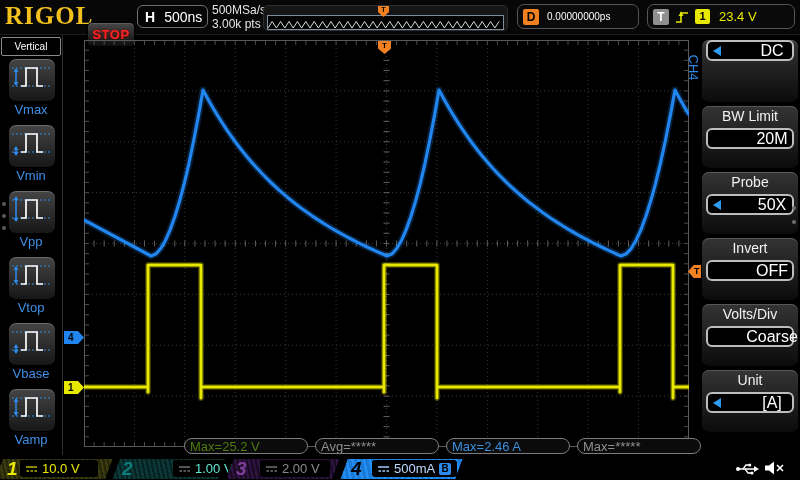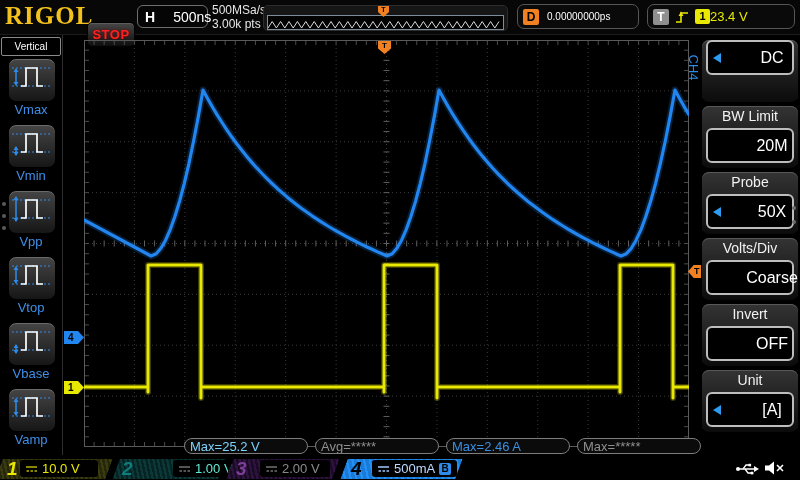--- a/index.html
+++ b/index.html
@@ -9,40 +9,40 @@
   .topbar{position:absolute;left:0;top:0;width:800px;height:34px;background:#070707;border-bottom:1px solid #1c1c1c;}
   .logo{position:absolute;left:5px;top:2px;font-family:"Liberation Serif",serif;font-weight:bold;
         font-size:25px;color:#f2c11d;letter-spacing:1px;}
   .stopbtn{position:absolute;left:87px;top:22px;width:46px;height:23px;border-radius:5px;
            background:linear-gradient(#474747,#0e0e0e);border:1px solid #020202;box-shadow:inset 0 1px 0 #5d5d5d;
            color:#ff2222;font-weight:bold;font-size:13px;text-align:center;line-height:23px;letter-spacing:.5px;
            text-shadow:0 0 3px #7a0000;}
   .hbox{position:absolute;left:137px;top:5px;width:71px;height:23px;border-radius:6px;border:1px solid #6e6e6e;
         background:#050505;display:flex;align-items:center;padding:0 7px;box-sizing:border-box;}
   .hbox .hlab{color:#fff;font-weight:bold;font-size:14px;}
-  .hbox .hval{color:#fff;font-size:14px;margin-left:18px;text-align:right;}
+  .hbox .hval{color:#fff;font-size:14px;margin-left:9px;text-align:right;}
   .rate{position:absolute;left:212px;top:3px;color:#e6e6e6;font-size:12px;line-height:14px;}
   .preview{position:absolute;left:263px;top:5px;width:243px;height:24px;border-radius:5px;background:#161616;
            border:1px solid #2d2d2d;}
   .pvinner{position:absolute;left:3px;top:9px;width:235px;height:13px;border:1px solid #7f8c99;background:#020202;}
   .pvtrig{position:absolute;left:114px;top:0px;width:11px;height:11px;background:#f08021;
           clip-path:polygon(0 0,100% 0,100% 55%,50% 100%,0 55%);color:#000;font-size:7px;font-weight:bold;
           text-align:center;line-height:8px;}
   .dbox{position:absolute;left:517px;top:4px;width:122px;height:25px;border-radius:7px;border:1px solid #565656;
         background:#0a0a0a;display:flex;align-items:center;padding:0 5px;box-sizing:border-box;}
   .dbadge{width:16px;height:16px;background:#f08021;color:#000;font-weight:bold;font-size:12px;text-align:center;
           line-height:16px;border-radius:2px;flex:0 0 auto;}
   .dval{color:#fff;font-size:10px;margin-left:8px;}
   .tbox{position:absolute;left:647px;top:4px;width:148px;height:25px;border-radius:7px;border:1px solid #565656;
         background:#0a0a0a;display:flex;align-items:center;padding:0 5px;box-sizing:border-box;}
   .tbadge{width:16px;height:16px;background:#8f8f8f;color:#fff;font-weight:bold;font-size:12px;text-align:center;
           line-height:16px;border-radius:2px;}
   .chbadge{width:15px;height:15px;background:#e8e800;color:#000;font-weight:bold;font-size:11px;text-align:center;
            line-height:15px;border-radius:2px;margin-left:5px;}
-  .tlevel{color:#e8e800;font-size:13px;}
+  .tlevel{color:#e8e800;font-size:13px;margin-left:9px;}
   .slopeicon{margin-left:5px;}
   
   .sidebar{position:absolute;left:0;top:35px;width:63px;height:420px;border-right:1px solid #2e2e2e;box-sizing:border-box;}
   .vtitle{position:absolute;left:1px;top:2px;width:58px;height:17px;border:1px solid #8a8a8a;border-radius:2px;
           color:#fff;font-size:10px;text-align:center;line-height:17px;background:#000;}
   .v-item{position:absolute;left:0;width:62px;}
   .v-btn{position:absolute;left:8px;top:0;width:46px;height:42px;border-radius:8px;
          background:linear-gradient(#454545,#161616);border:1px solid #000;box-shadow:inset 0 1px 0 #6a6a6a;}
   .v-label{position:absolute;left:0;top:44px;width:62px;text-align:center;color:#3f8fe8;font-size:13px;}
   .sdot{position:absolute;left:2px;width:4px;height:4px;border-radius:50%;background:#5a5a5a;}
@@ -53,21 +53,21 @@
          clip-path:polygon(0 0,100% 0,100% 58%,50% 100%,0 58%);font-size:8px;text-align:center;line-height:10px;}
   .m-level{left:688px;top:264px;width:15px;height:13px;background:#f08021;
            clip-path:polygon(0 50%,38% 0,100% 0,100% 100%,38% 100%);font-size:9px;line-height:13px;padding-left:6px;box-sizing:border-box;}
   .m-ch{left:64px;width:20px;height:13px;clip-path:polygon(0 0,70% 0,100% 50%,70% 100%,0 100%);
         font-size:10px;line-height:13px;padding-left:4px;box-sizing:border-box;}
   
   .rpanel{position:absolute;left:702px;top:38px;width:96px;}
   .r-item{position:relative;height:62px;margin-bottom:4px;border-radius:7px;
           background:linear-gradient(#343434,#0b0b0b);box-shadow:inset 0 1px 0 #585858,0 0 0 1px #000;}
   .r-label{color:#f2f2f2;font-size:14px;text-align:center;padding-top:2px;height:18px;}
-  .r-value{position:relative;margin:2px 4px 0 4px;height:35px;background:#000;border:2px solid #bdbdbd;border-radius:6px;
+  .r-value{position:relative;margin:2px 4px 0 4px;height:21px;background:#000;border:2px solid #bdbdbd;border-radius:6px;
            color:#fff;font-size:16px;display:flex;align-items:center;justify-content:center;box-sizing:border-box;padding-left:44px;}
   .r-arrow{position:absolute;left:5px;top:50%;transform:translateY(-50%);width:0;height:0;
            border-top:5px solid transparent;border-bottom:5px solid transparent;border-right:8px solid #2d9cf0;}
   .ch4label{position:absolute;left:680px;top:60px;color:#2d8ceb;font-size:13px;transform:rotate(90deg);}
   .pdot{position:absolute;left:792px;width:4px;height:4px;border-radius:50%;background:#6e6e6e;}
   
   .meas{position:absolute;top:438px;height:16px;background:#0b0b0b;border:1px solid #7d7d7d;border-radius:8px;
         font-size:13px;line-height:15px;padding-left:5px;box-sizing:border-box;white-space:nowrap;overflow:hidden;}
   
   .bottombar{position:absolute;left:0;top:458px;width:800px;height:22px;background:#000;}
@@ -535,43 +535,43 @@
         </div>
       </div>
     <div class="r-item">
       <div class="r-label">Probe</div>
       <div class="r-value">
           <span class="r-arrow"></span>
         <span>50X</span>
         </div>
       </div>
     <div class="r-item">
+      <div class="r-label">Invert</div>
+      <div class="r-value">
+        <span>OFF</span>
+        </div>
+      </div>
+    <div class="r-item">
       <div class="r-label">Volts/Div</div>
       <div class="r-value">
         <span>Coarse</span>
-        </div>
-      </div>
-    <div class="r-item">
-      <div class="r-label">Invert</div>
-      <div class="r-value">
-        <span>OFF</span>
         </div>
       </div>
     <div class="r-item">
       <div class="r-label">Unit</div>
       <div class="r-value">
           <span class="r-arrow"></span>
         <span>[A]</span>
         </div>
       </div>
   </div>
   <div class="pdot" style="top:206px"></div>
   <div class="pdot" style="top:220px"></div>
 
-  <div class="meas" style="left: 184px; width: 124px; color: #7dd3fc;">Max=25.2 V</div>
+  <div class="meas" style="left: 184px; width: 124px; color: #4d7c0f;">Max=25.2 V</div>
   <div class="meas" style="left: 315px; width: 124px; color: rgb(143, 143, 143);">Avg=*****</div>
   <div class="meas" style="left: 446px; width: 124px; color: rgb(58, 143, 224);">Max=2.46 A</div>
   <div class="meas" style="left: 577px; width: 124px; color: rgb(143, 143, 143);">Max=*****</div>
 
   <div class="bottombar">
     <div class="ch-cell" style="left:-4px;width:116px">
       <div class="ch-bg bg1"></div>
       <span class="ch-num" style="left: 11px; color: rgb(232, 232, 0);">1</span>
       <div class="ch-box" style="left: 24px; width: 78px; color: rgb(232, 232, 0);">
         <svg width="13" height="10">

